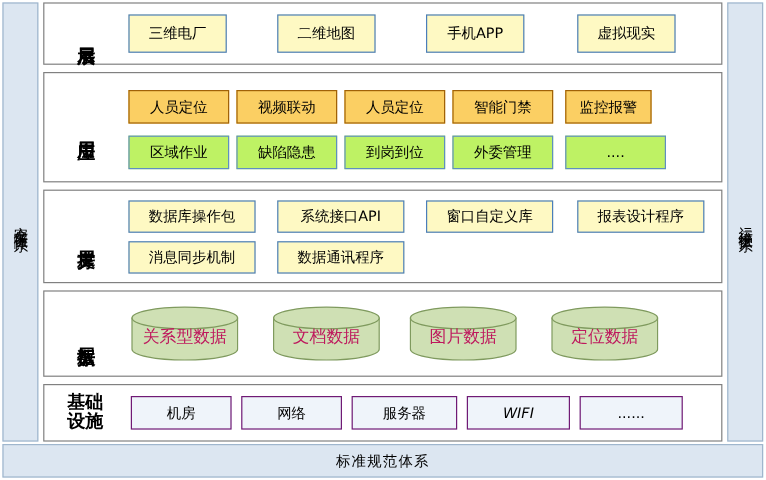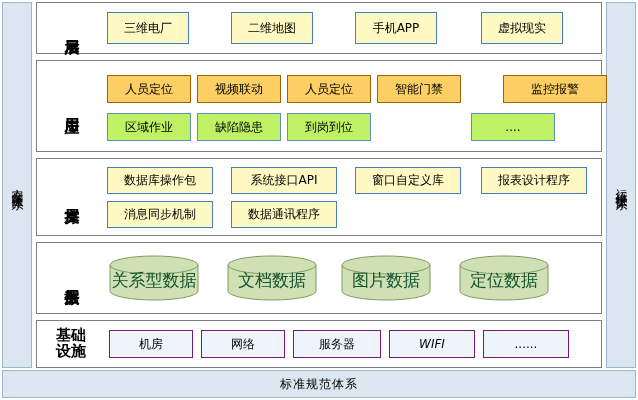--- a/index.html
+++ b/index.html
@@ -142,22 +142,22 @@
     position: relative;
     box-sizing: border-box;
     display: flex;
     align-items: center;
     justify-content: center;
   }
   .cyl svg { position: absolute; left: 0; top: 0; }
   .cyl .cyl-label {
     position: relative;
     z-index: 2;
-    font-size: 17px;
-    color: #14532d;
+    font-size: 14px;
+    color: #be185d;
     white-space: nowrap;
     margin-top: 5px;
   }
 
   
   #layer-presentation { top: 2px;   height: 52px; }
   #layer-application  { top: 60px;  height: 92px; }
   #layer-support      { top: 158px; height: 78px; }
   #layer-data         { top: 242px; height: 72px; }
   #layer-infra        { top: 320px; height: 48px; }
@@ -209,34 +209,37 @@
         </div>
         <div class="node node-orange" style="position:absolute;left:98px;width:84px;height:28px;">
           <span>视频联动</span>
         </div>
         <div class="node node-orange" style="position:absolute;left:188px;width:84px;height:28px;">
           <span>人员定位</span>
         </div>
         <div class="node node-orange" style="position:absolute;left:278px;width:84px;height:28px;">
           <span>智能门禁</span>
         </div>
-        <div class="node node-orange" style="position:absolute;left:372px;width:104px;height:28px;margin-left:32px;">
+        <div class="node node-orange" style="position:absolute;left:372px;width:72px;height:28px;">
           <span>监控报警</span>
         </div>
       </div>
 
       <div class="row" style="top:52px;height:28px;">
         <div class="node node-green" style="position:absolute;left:8px;width:84px;height:28px;">
           <span>区域作业</span>
         </div>
         <div class="node node-green" style="position:absolute;left:98px;width:84px;height:28px;">
           <span>缺陷隐患</span>
         </div>
         <div class="node node-green" style="position:absolute;left:188px;width:84px;height:28px;">
           <span>到岗到位</span>
+        </div>
+        <div class="node node-green" style="position:absolute;left:278px;width:84px;height:28px;">
+          <span>外委管理</span>
         </div>
         <div class="node node-green" style="position:absolute;left:372px;width:84px;height:28px;">
           <span>....</span>
         </div>
       </div>
     </div>
   </div>
 
   <div class="layer" id="layer-support">
     <div class="layer-title title-vertical">

